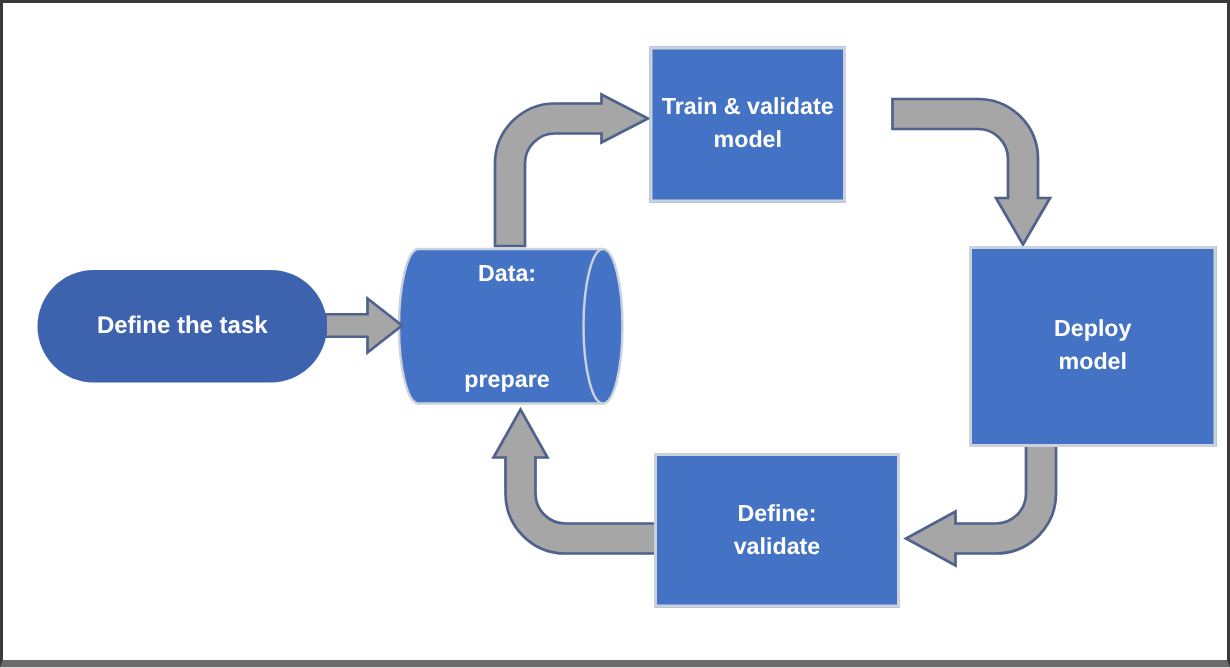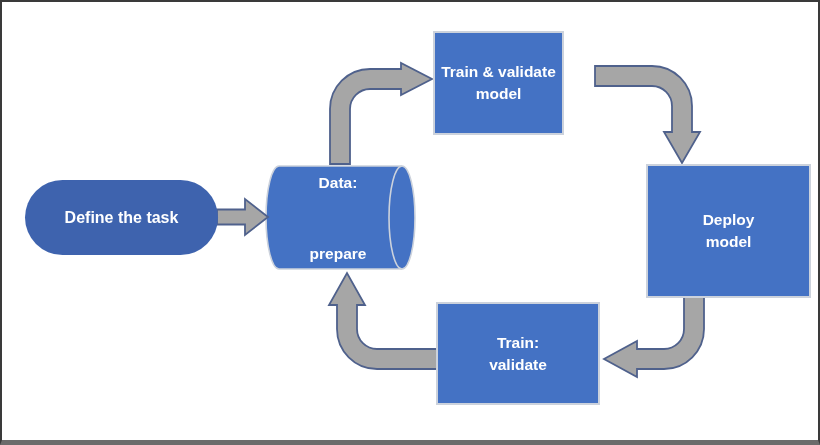--- a/index.html
+++ b/index.html
@@ -87,17 +87,17 @@
     <div>Train &amp; validate</div>
     <div>model</div>
   </div>
 
   <div class="node box" style="left:644px; top:162px; width:165px; height:134px;">
     <div>Deploy</div>
     <div>model</div>
   </div>
 
   <div class="node box" style="left:434px; top:300px; width:164px; height:103px;">
-    <div>Train:</div>
+    <div>Define:</div>
     <div>validate</div>
   </div>
 
 </div>
 
 </body></html>

